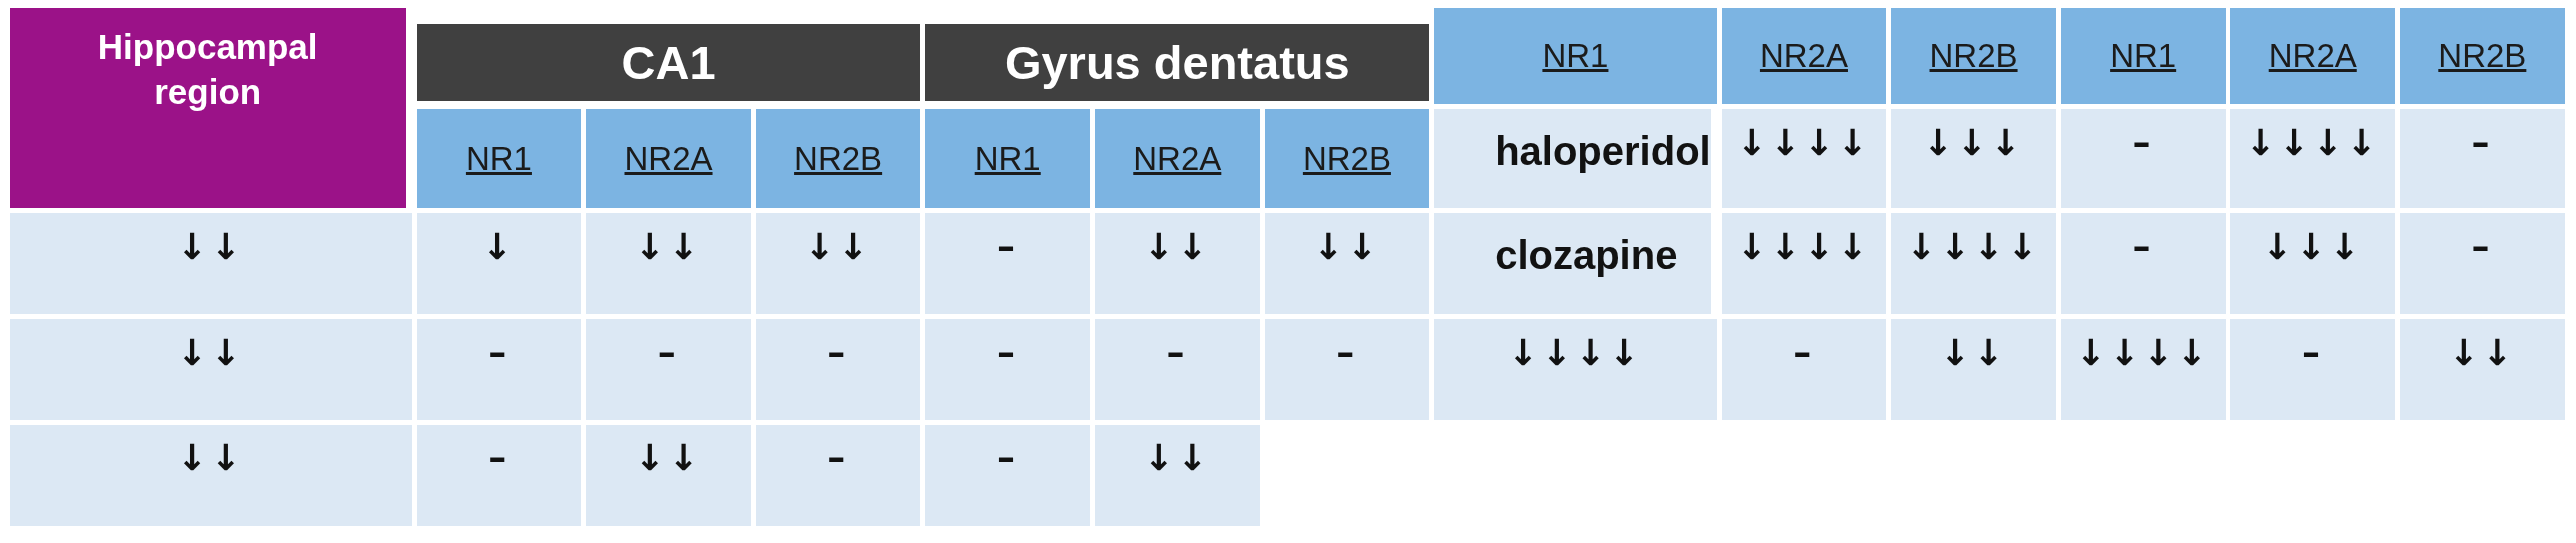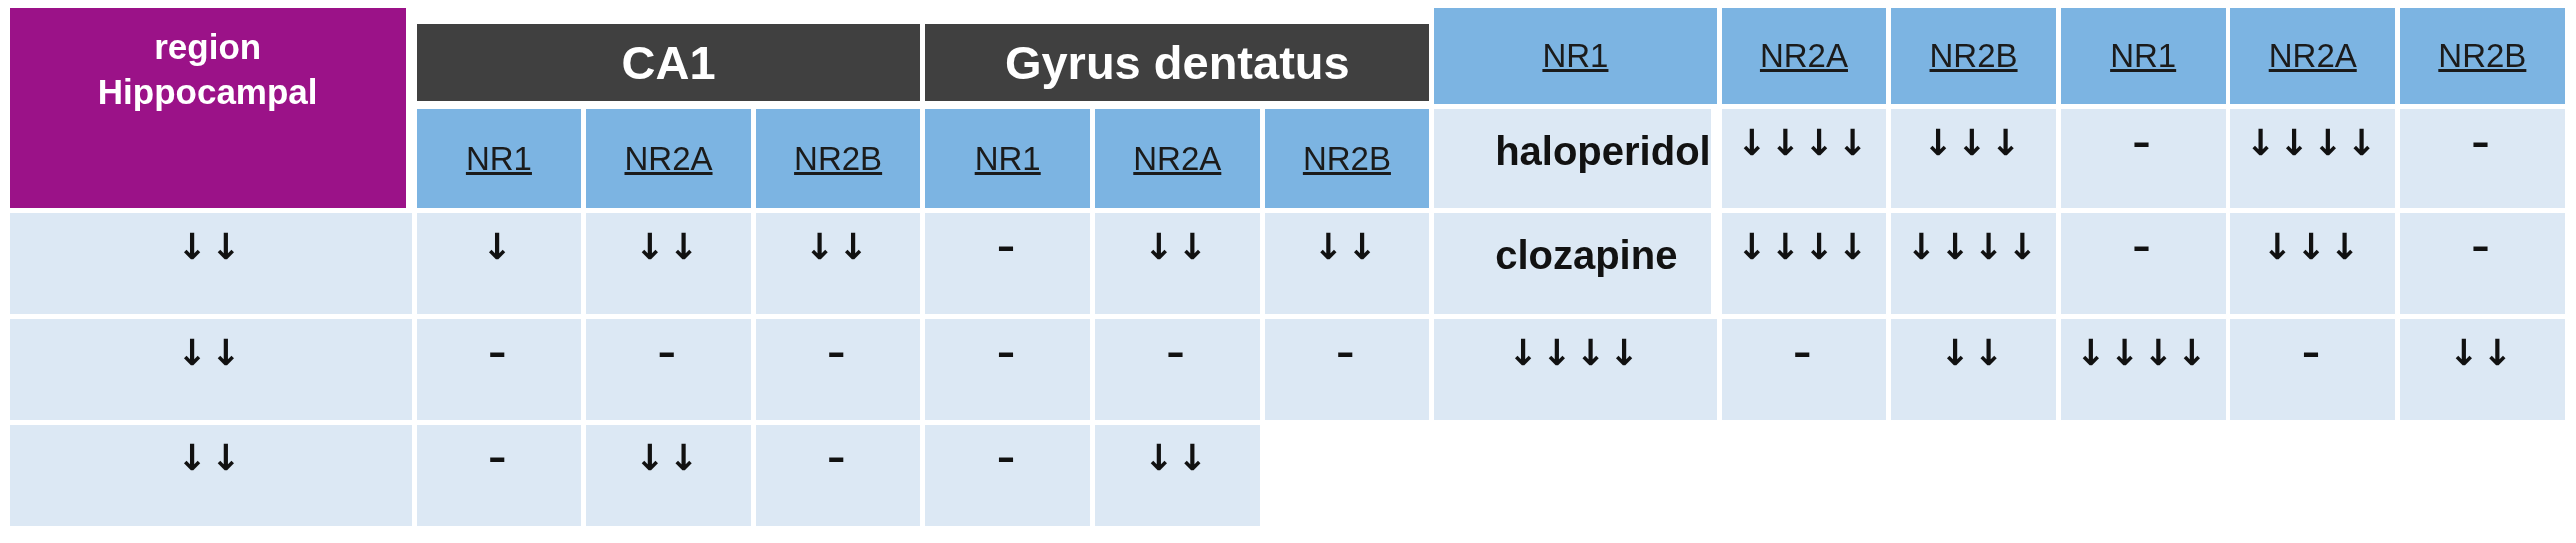--- a/index.html
+++ b/index.html
@@ -74,22 +74,22 @@
     text-align: center;
     padding-top: 12.5px;
   }
 </style>
 </head>
 <body>
 
 <div class="table-wrap">
 
   <div class="cell corner">
+    <div>Hippocampal</div>
     <div>region</div>
-    <div>Hippocampal</div>
   </div>
 
   <div class="cell group">CA1</div>
   <div class="cell group">Gyrus dentatus</div>
 
   <div class="cell sub">NR1</div>
   <div class="cell sub">NR2A</div>
   <div class="cell sub">NR2B</div>
   <div class="cell sub">NR1</div>
   <div class="cell sub">NR2A</div>

